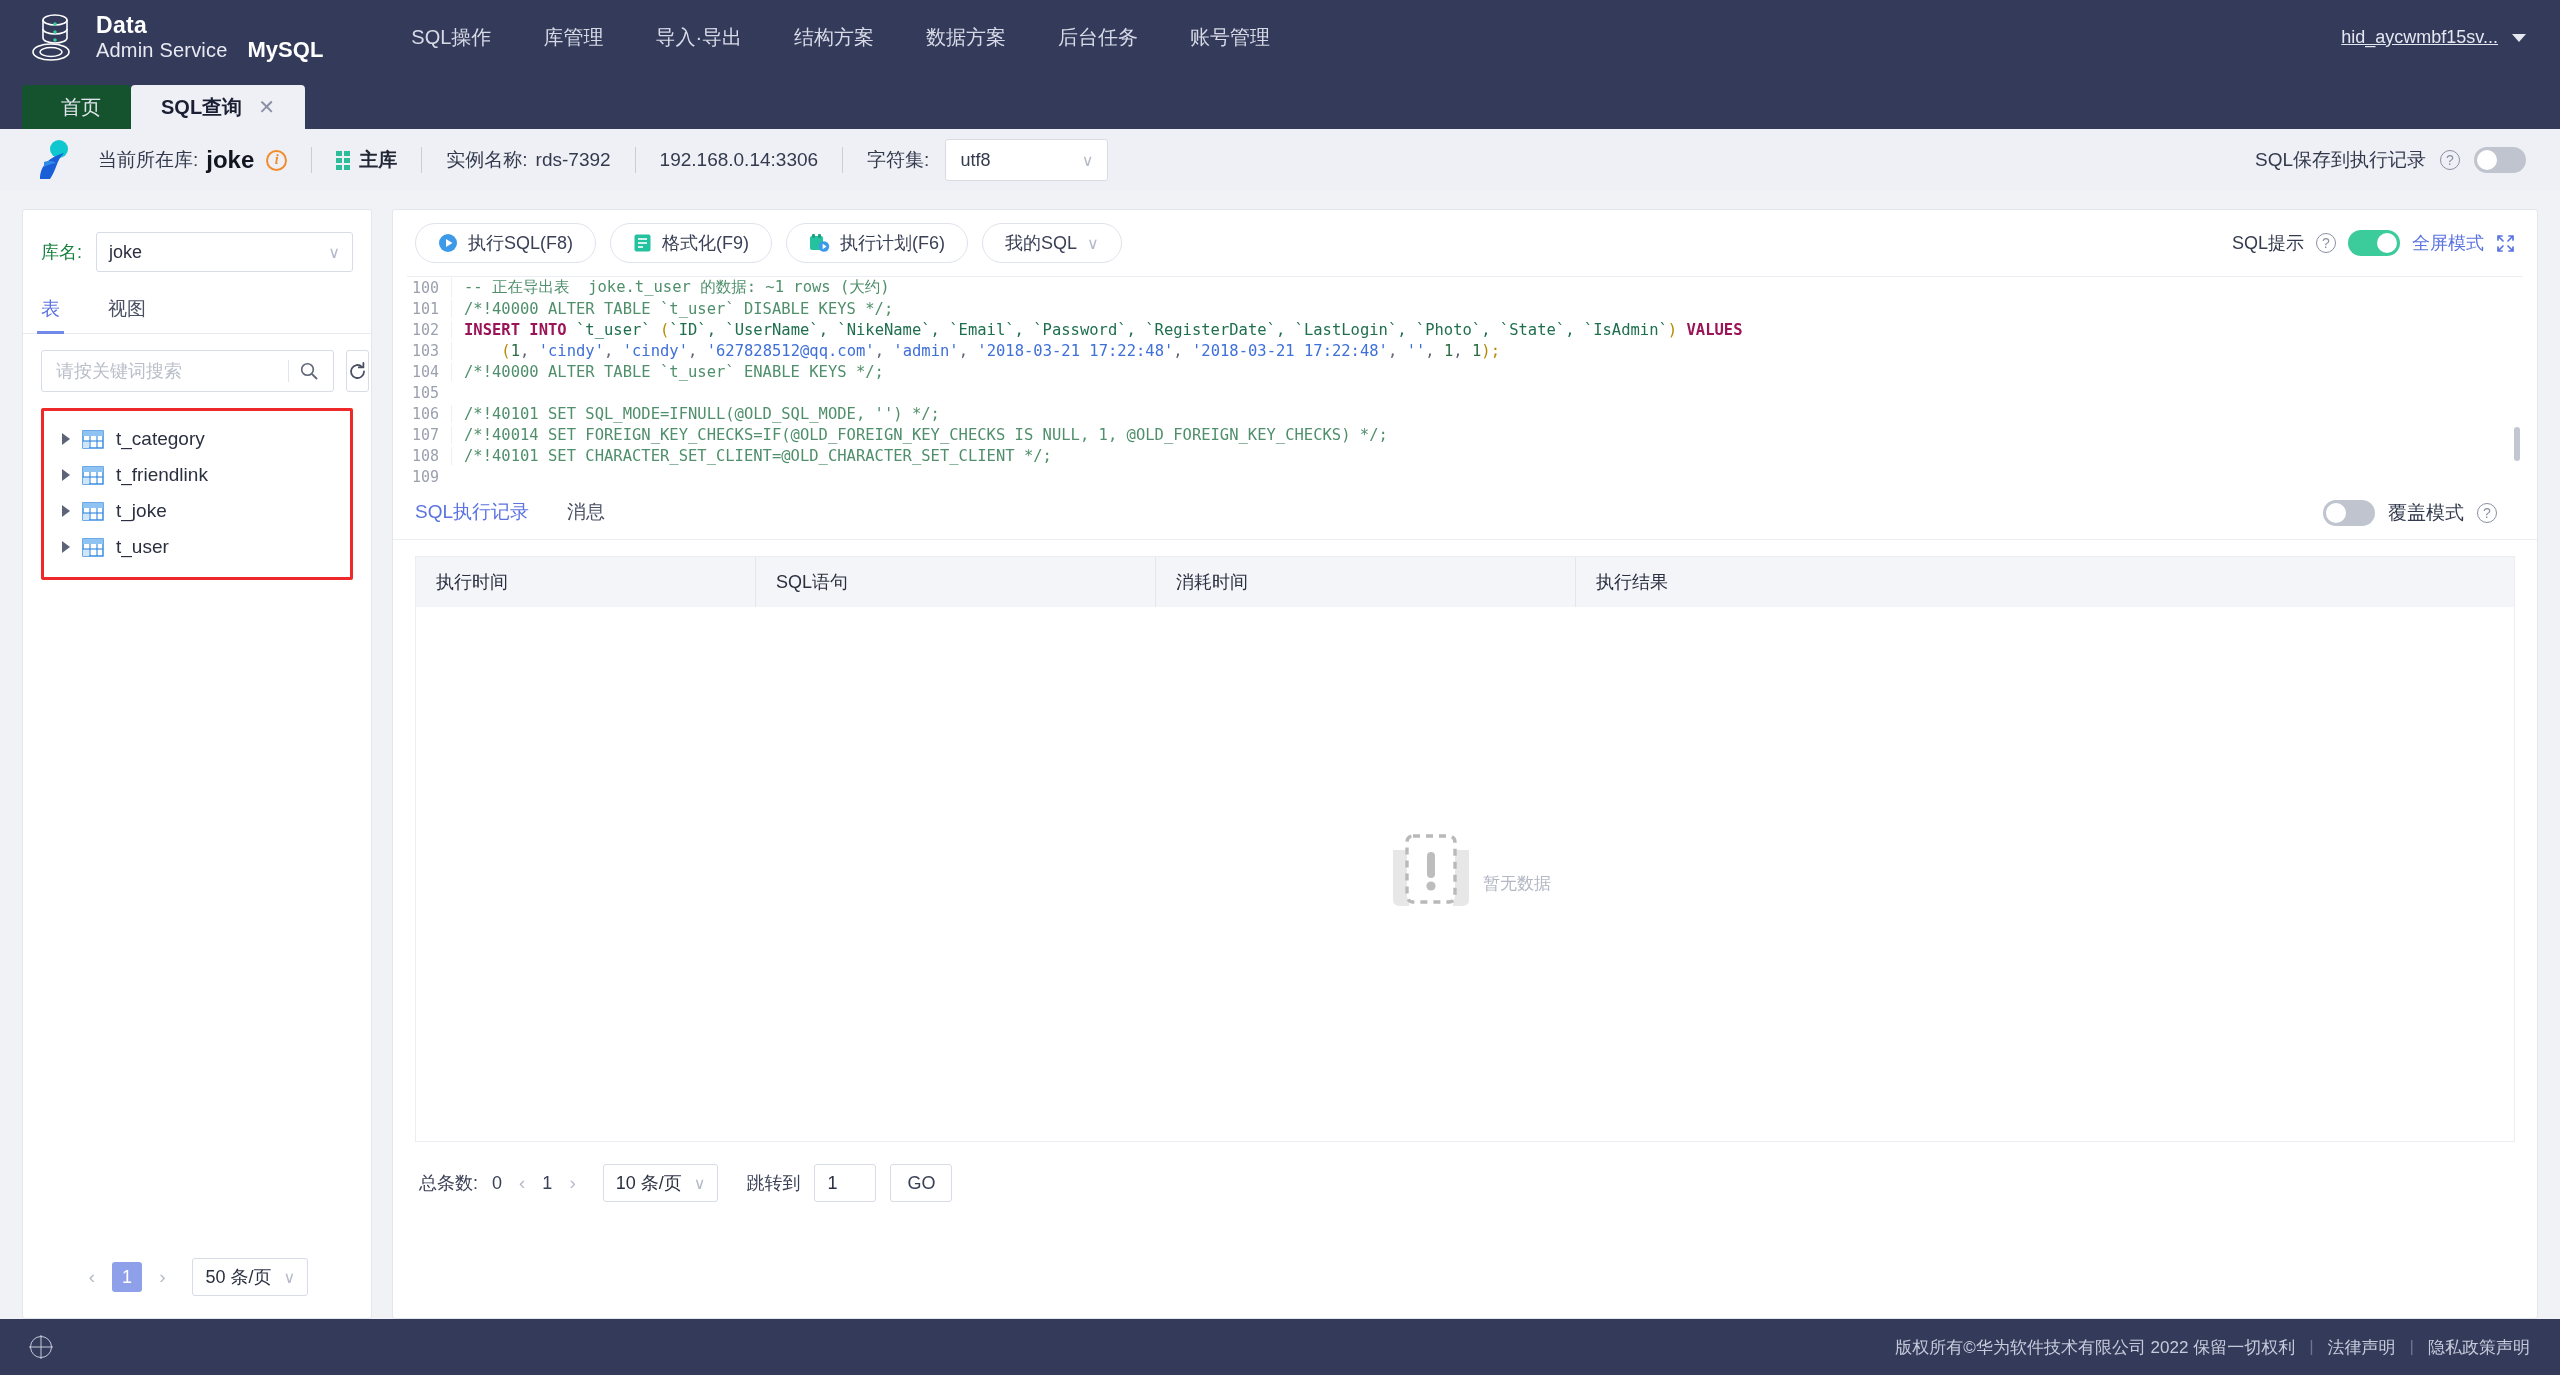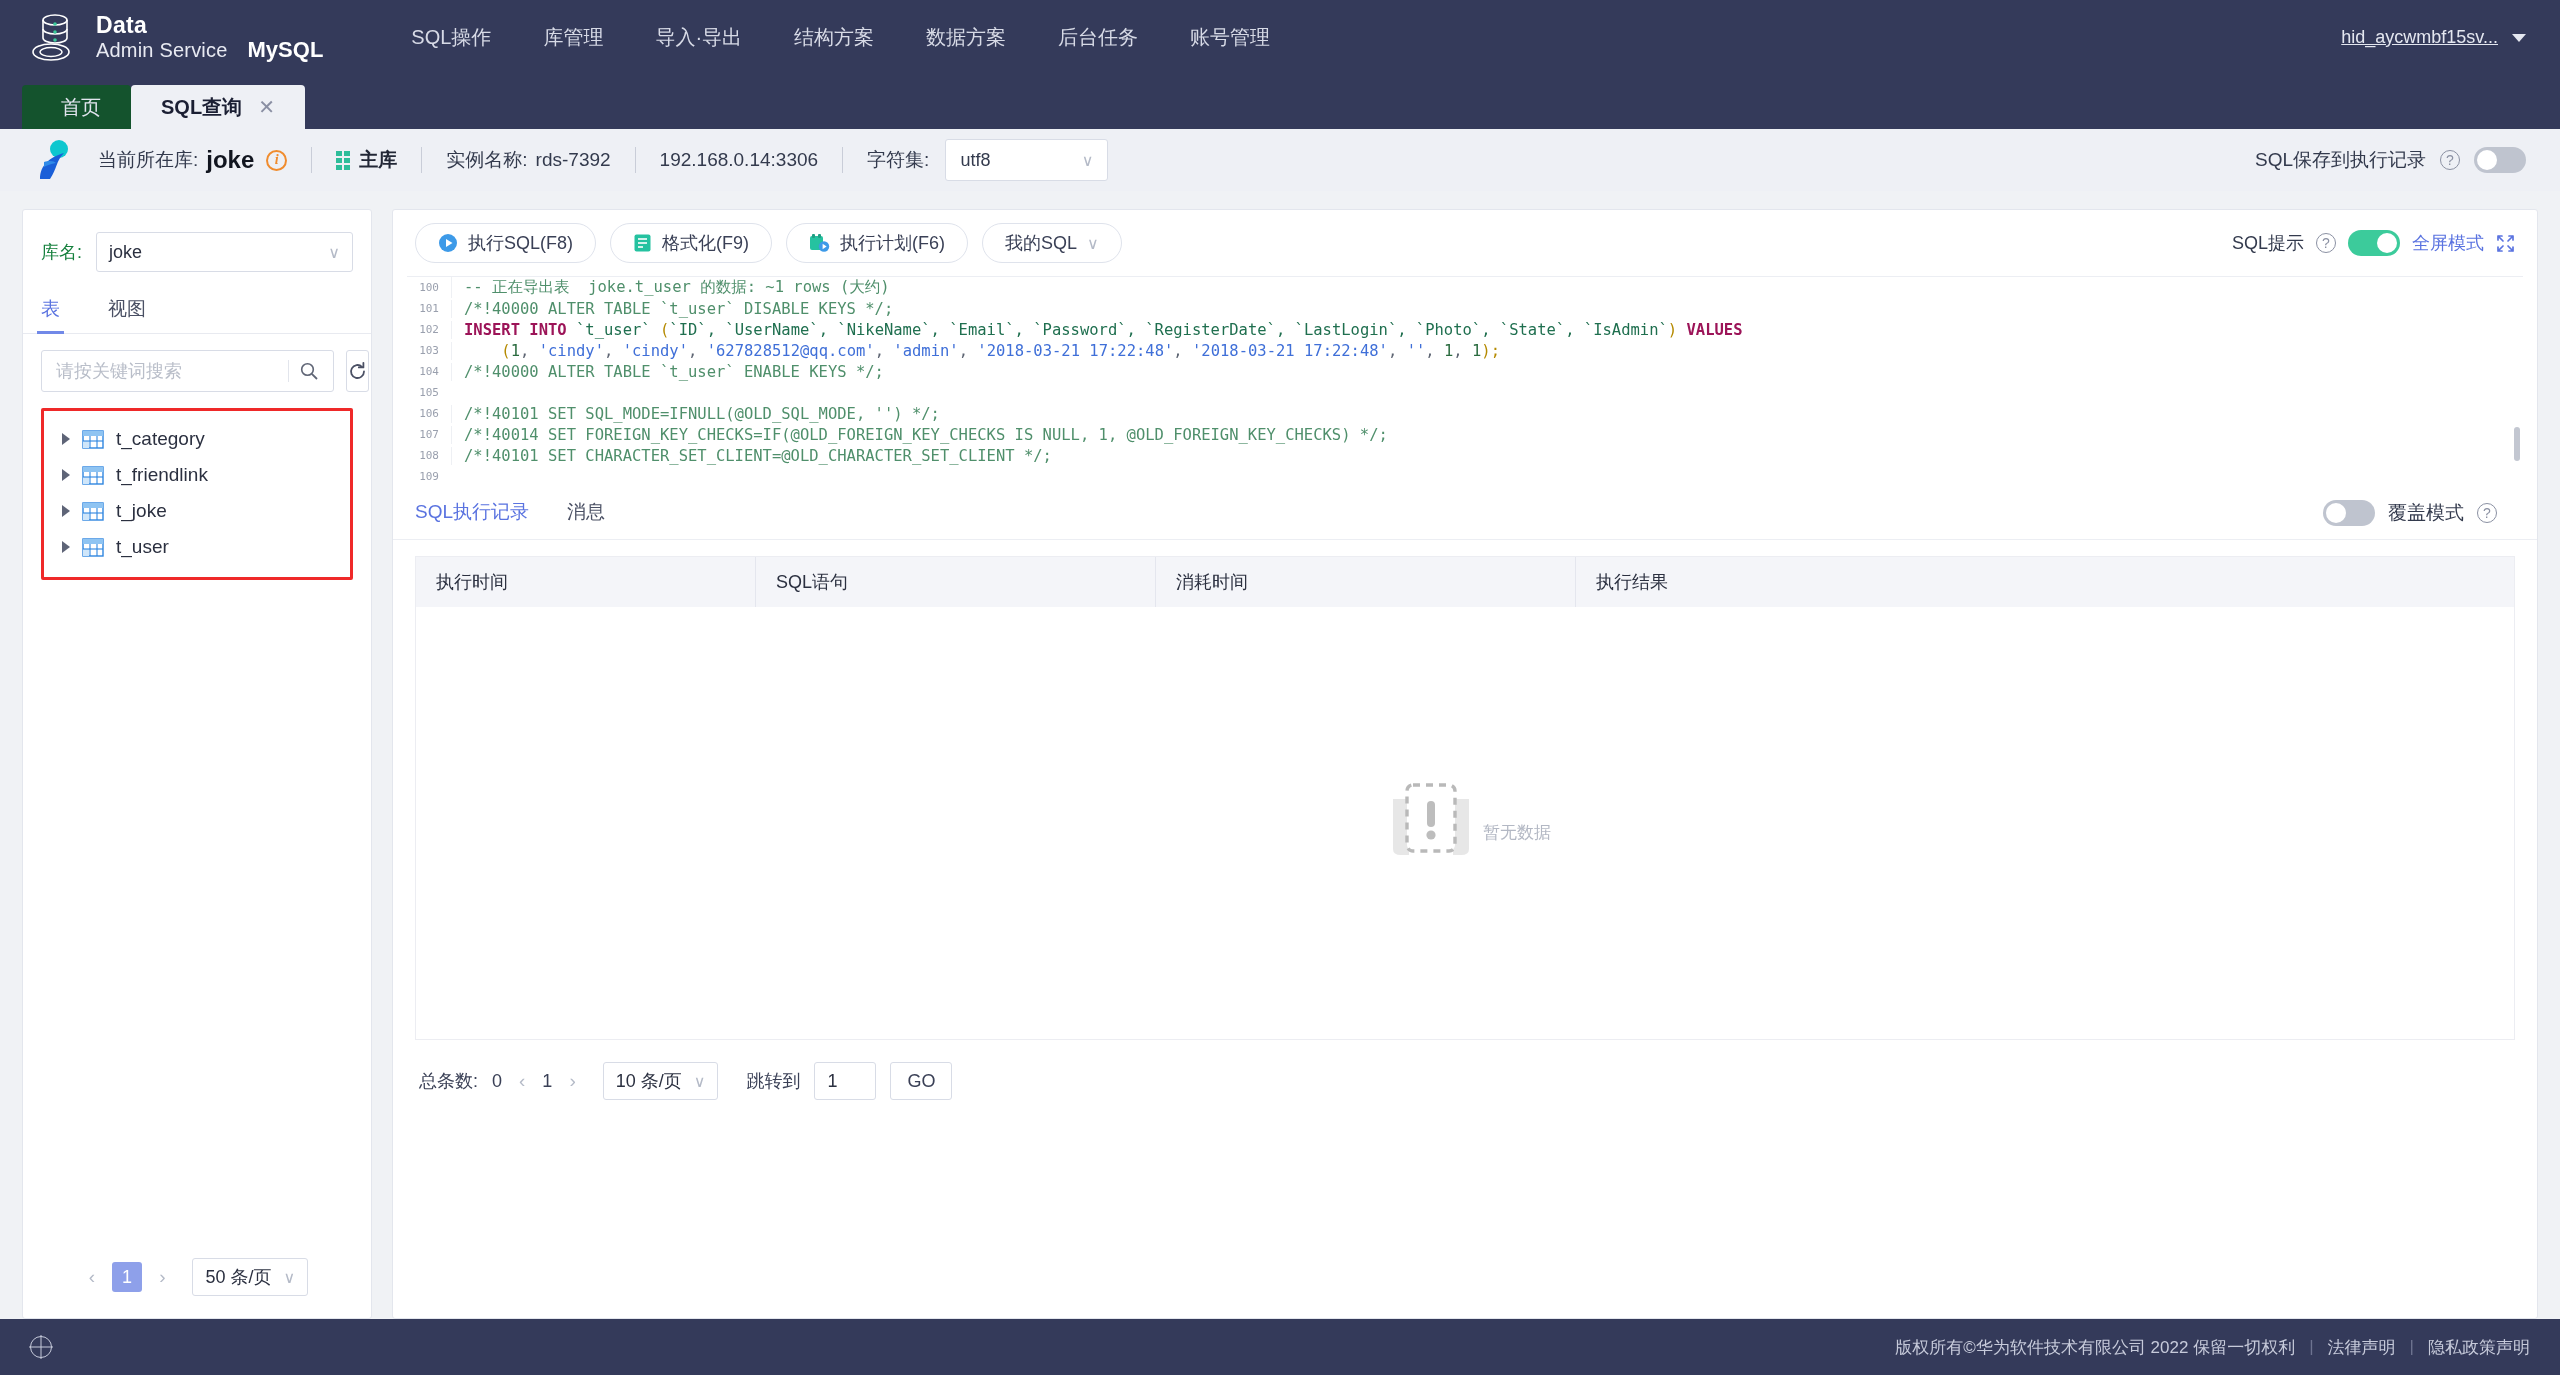--- a/index.html
+++ b/index.html
@@ -179,21 +179,21 @@
 
   
   .editor {
     margin: 0 14px; border-top: 1px solid #eceef3; background: #fff;
     height: 210px; position: relative; overflow: hidden;
     font-family: "DejaVu Sans Mono", monospace;
   }
   .code-row { display: flex; height: 21px; align-items: center; }
   .gutter {
     width: 44px; text-align: right; padding-right: 12px; flex: none;
-    color: #9aa0ae; font-size: 11px; user-select: none;
+    color: #9aa0ae; font-size: 15px; user-select: none;
   }
   .code-line {
     font-size: 15.5px; white-space: pre; color: #2f7d5a;
     border-left: 1px solid #eef0f4; padding-left: 12px; flex: 1; overflow: hidden;
   }
   .c-cm { color: #4f8f6b; }
   .c-kw { color: #9c1458; font-weight: bold; }
   .c-id { color: #1f6f4f; }
   .c-str { color: #3f6fd8; }
   .c-num { color: #2a6b3f; }
@@ -203,21 +203,21 @@
 
   
   .results { flex: 1; display: flex; flex-direction: column; }
   .res-tabs {
     height: 54px; display: flex; align-items: center; padding: 0 22px;
     border-bottom: 1px solid #eceef3; position: relative; gap: 38px;
   }
   .res-tab { font-size: 19px; color: #4a5064; cursor: pointer; padding-bottom: 2px; }
   .res-tab.active { color: #5a73e0; }
   .res-right { position: absolute; right: 40px; display: flex; align-items: center; gap: 13px; font-size: 19px; color: #333a4d; }
-  .grid-area { margin: 16px 22px 0 22px; border: 1px solid #ecedf2; display: flex; flex-direction: column; flex: none; height: 484px; }
+  .grid-area { margin: 16px 22px 0 22px; border: 1px solid #ecedf2; display: flex; flex-direction: column; flex: none; height: 586px; }
   .grid-head { display: flex; height: 50px; background: #f4f5f9; }
   .gh-cell {
     font-size: 18px; color: #2b3040; display: flex; align-items: center;
     padding-left: 20px; border-right: 1px solid #e4e6ee;
   }
   .gh-cell:last-child { border-right: none; }
   .grid-body { flex: 1; display: flex; flex-direction: row; align-items: center; justify-content: center; }
   .empty-txt { font-size: 17px; color: #b3b8c4; margin-top: 18px; }
   .res-pager { display: flex; align-items: center; gap: 14px; padding: 22px 0 0 26px; font-size: 18px; color: #3a4056; }
   .pg-input {

